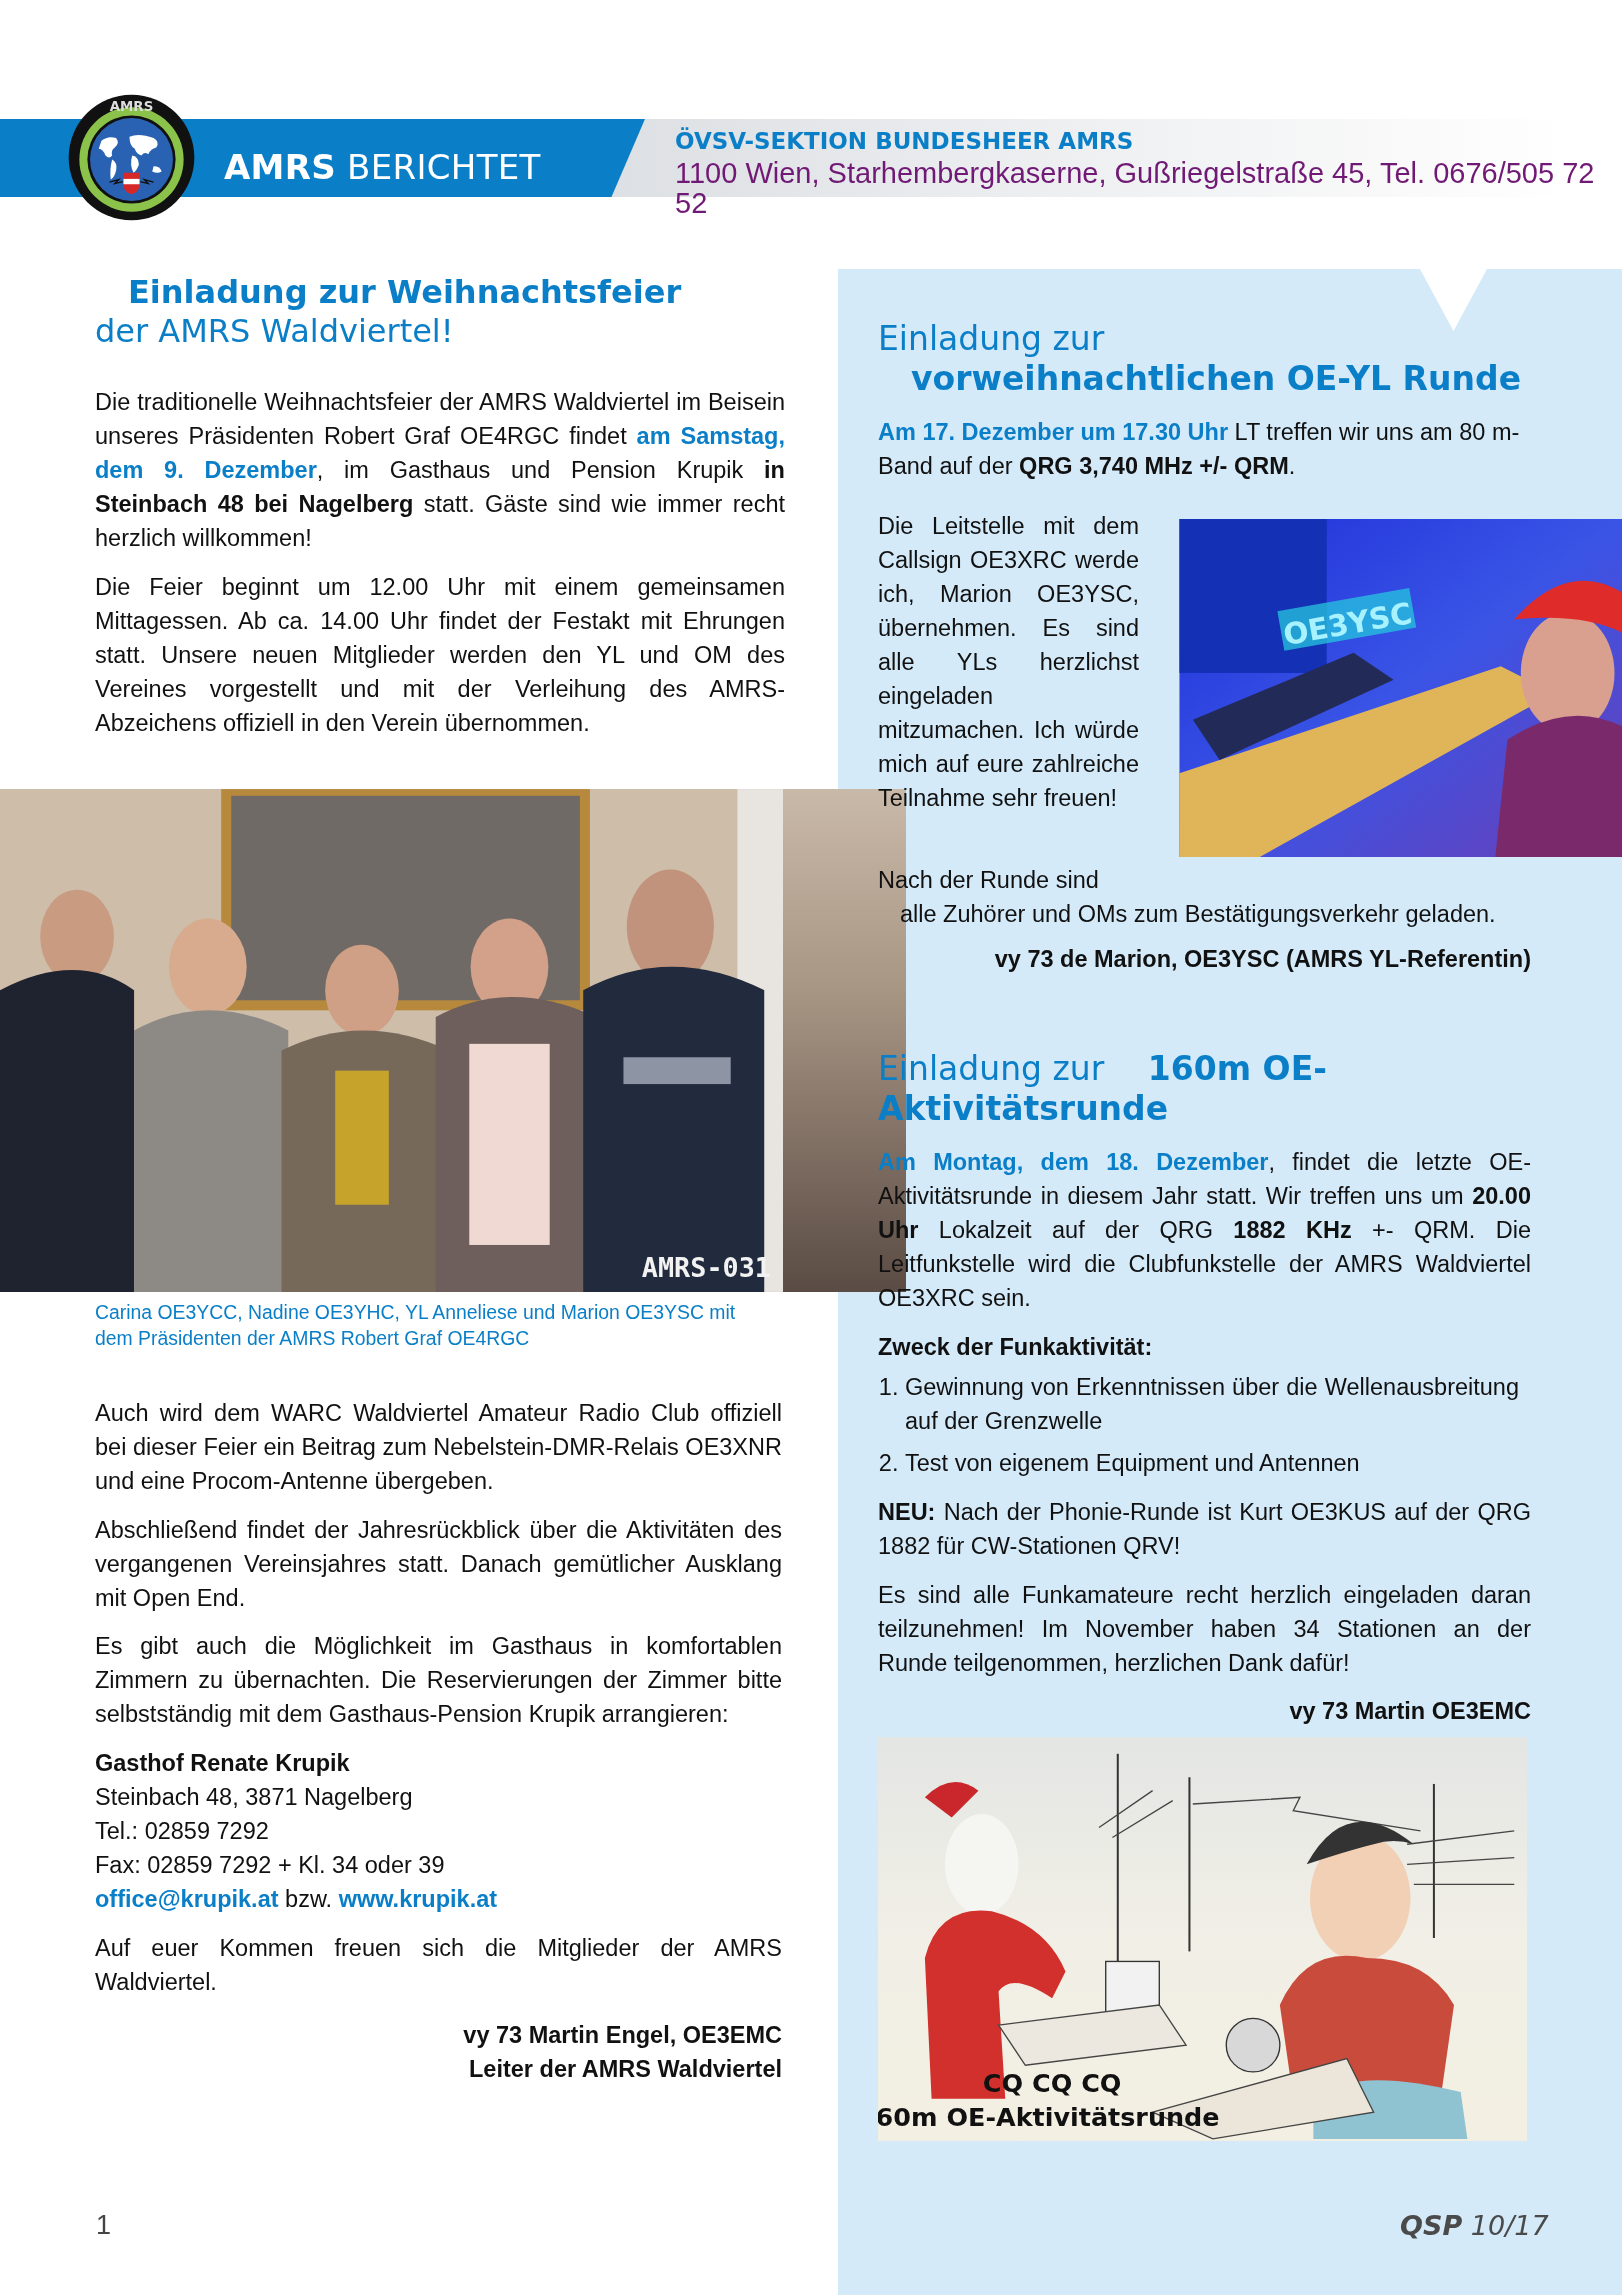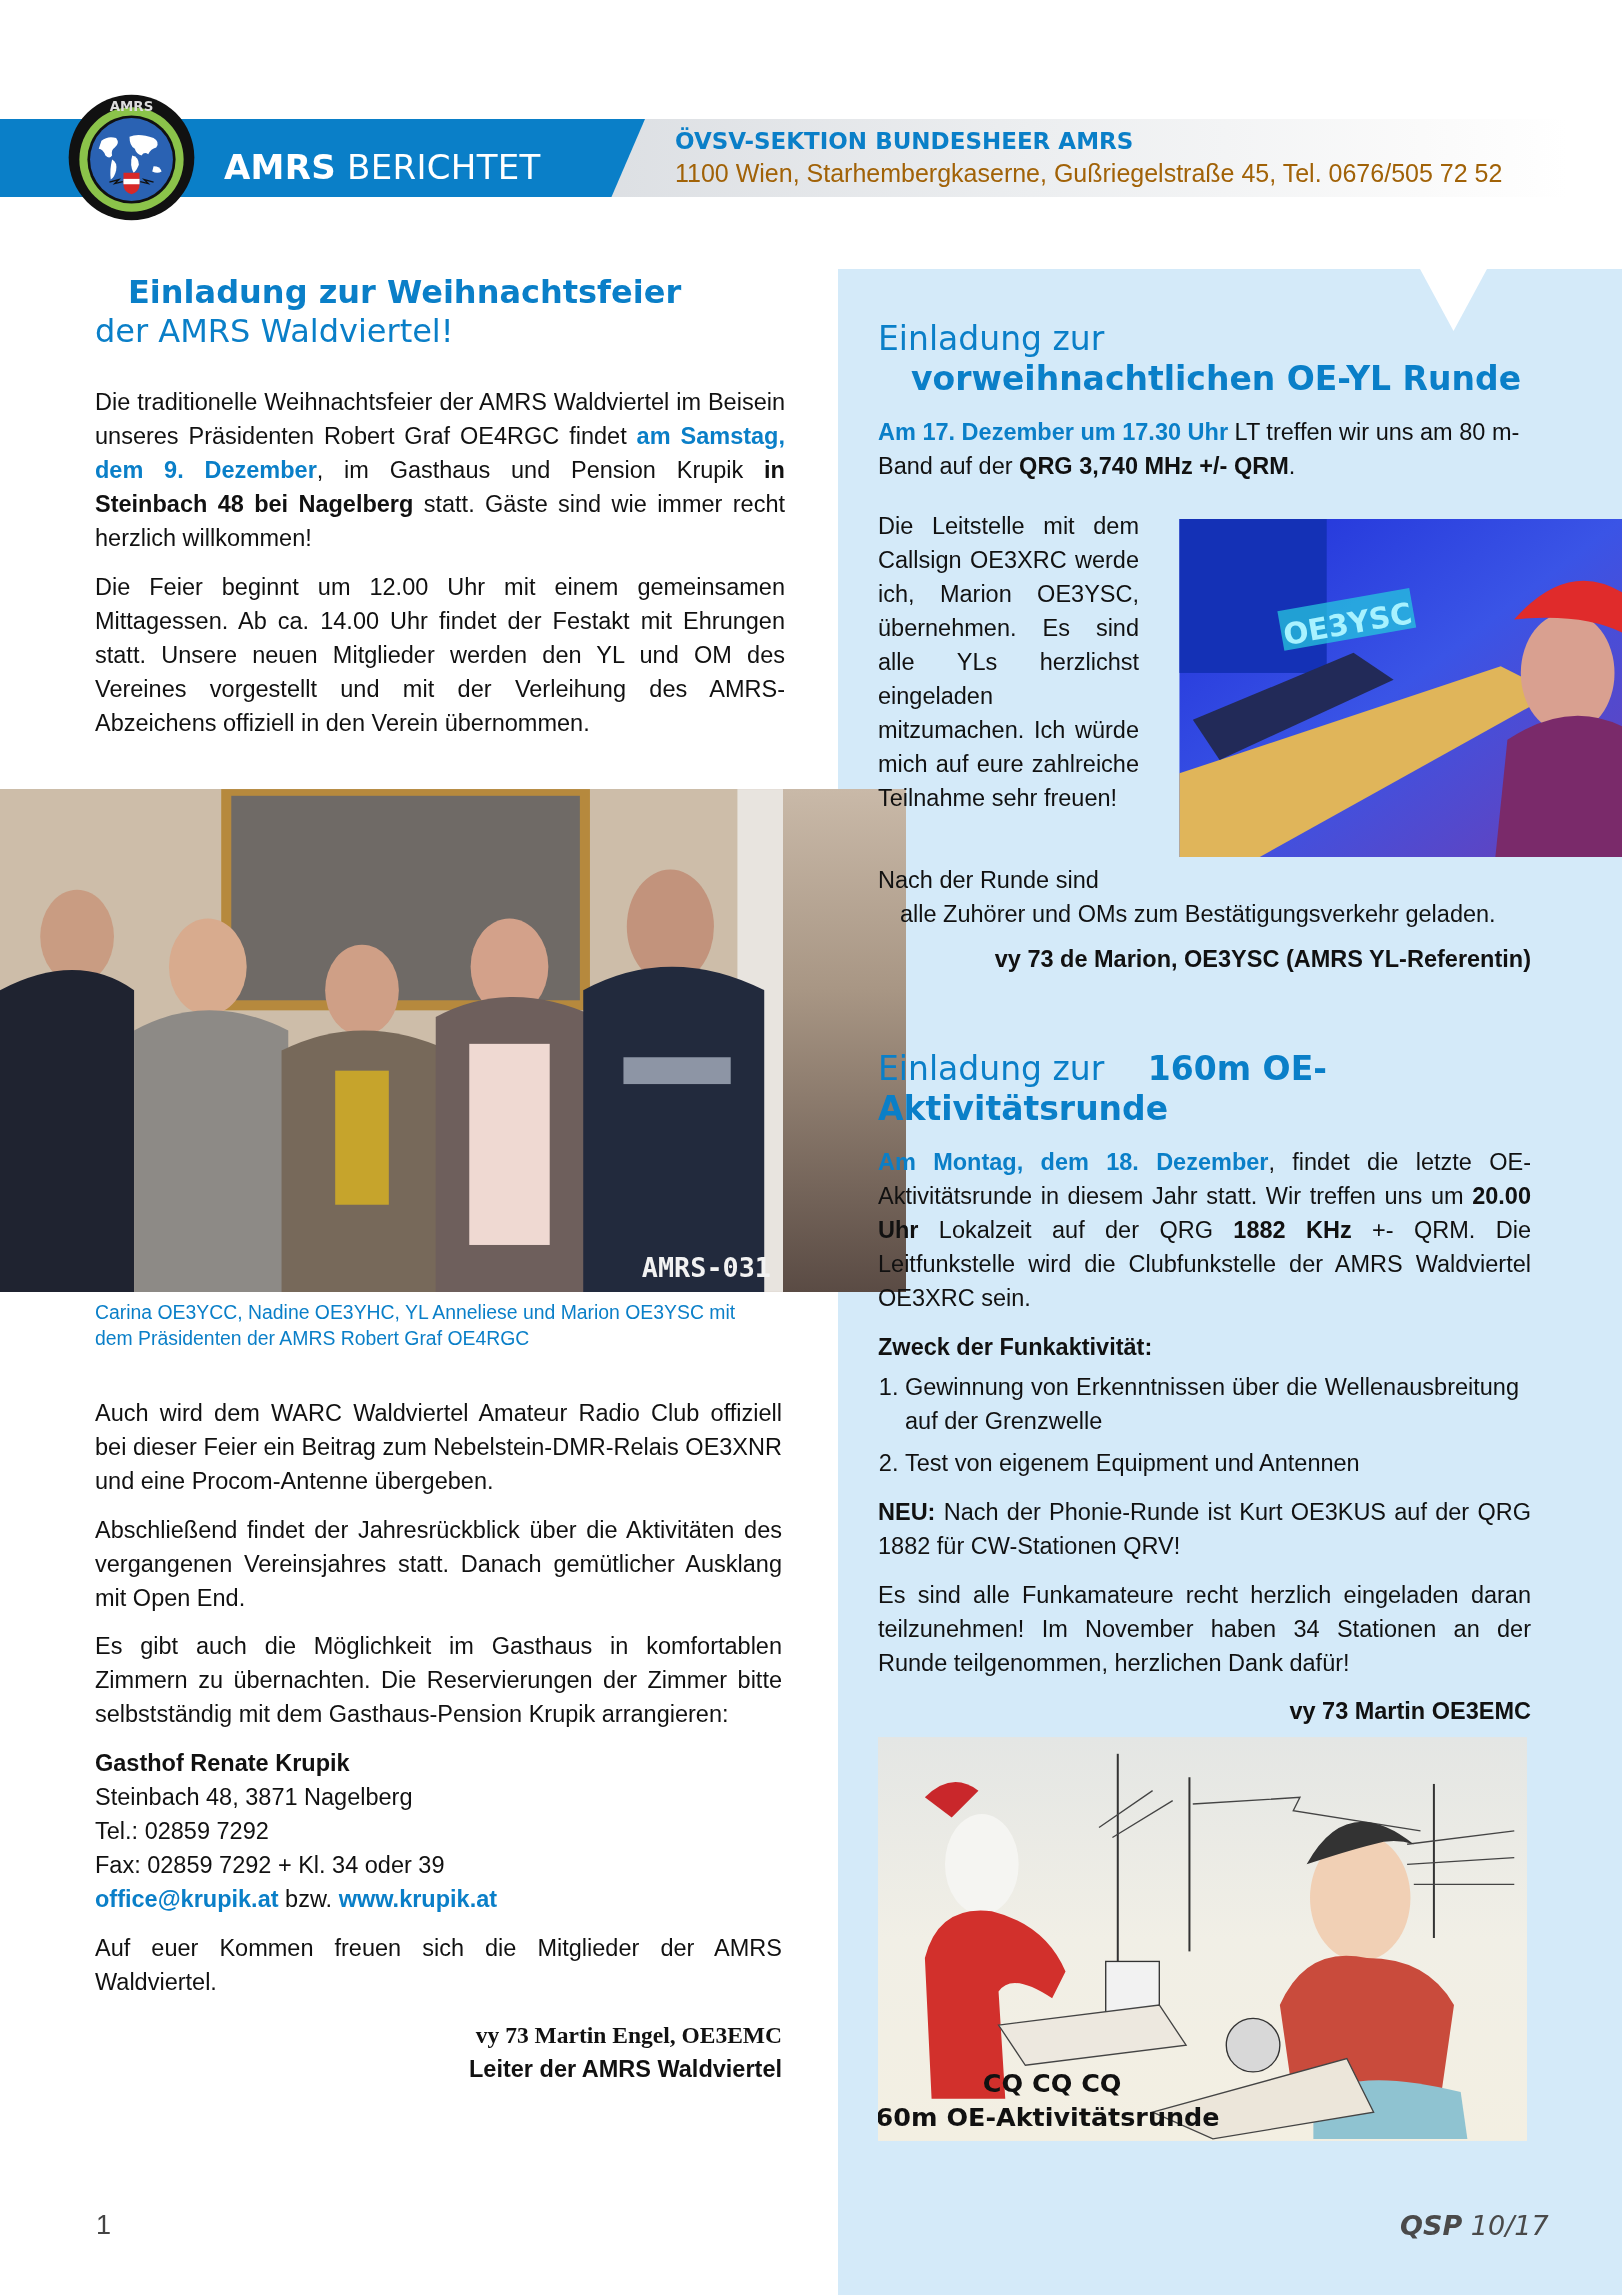--- a/index.html
+++ b/index.html
@@ -9,21 +9,21 @@
   
   .hdr-gray { left:590px; top:119px; width:978px; height:78px;
               background:linear-gradient(90deg,#dcdfe3 0%,#eceef0 45%,#fafafa 85%,#ffffff 100%); }
   .hdr-blue { left:0; top:119px; width:645px; height:78px; background:#0a7fc8;
               clip-path:polygon(0 0,100% 0,94.8% 100%,0 100%); }
   .hdr-title { left:224px; top:144px; font-family:"DejaVu Sans", sans-serif; font-size:34px; color:#fff;
                letter-spacing:0.3px; line-height:47px; }
   .hdr-title b { font-weight:bold; }
   .hdr-org { left:675px; top:127px; font-family:"DejaVu Sans", sans-serif; font-weight:bold;
              font-size:23px; color:#0a7fc8; line-height:29.5px; }
-  .hdr-addr { left:675px; top:159px; font-size:25px; color:#a16207; line-height:29.5px; }
+  .hdr-addr { left:675px; top:159px; font-size:29px; color:#701a75; line-height:29.5px; }
   .logo { left:68px; top:94px; width:127px; height:127px; }
 
   
   .panel { left:838px; top:269px; width:785px; height:2027px; background:#d4eaf9; }
   .notch { left:1420px; top:269px; width:67px; height:62px; background:#fff;
            clip-path:polygon(0 0,100% 0,50% 100%); }
 
   
   .body-txt { font-size:23.5px; line-height:34px; text-align:justify; color:#111; }
   .body-txt p { margin:0 0 14.7px 0; }
@@ -118,21 +118,21 @@
   <p>Abschließend findet der Jahresrückblick über die Aktivitäten des vergangenen Vereinsjahres statt. Danach gemütlicher Ausklang mit Open End.</p>
   <p>Es gibt auch die Möglichkeit im Gasthaus in komfortablen Zimmern zu übernachten. Die Reservierungen der Zimmer bitte selbstständig mit dem Gasthaus-Pension Krupik arrangieren:</p>
   <p style="text-align:left;">
     <span class="bold">Gasthof Renate Krupik</span><br>
     <span>Steinbach 48, 3871 Nagelberg</span><br>
     <span>Tel.: 02859 7292</span><br>
     <span>Fax: 02859 7292 + Kl. 34 oder 39</span><br>
     <a class="blue" style="text-decoration:none;">office@krupik.at</a><span> bzw. </span><a class="blue" style="text-decoration:none;">www.krupik.at</a>
   </p>
   <p>Auf euer Kommen freuen sich die Mitglieder der AMRS Waldviertel.</p>
-  <div class="sig" style="margin-top:19px;font-family:Liberation Serif, serif;">vy 73 Martin Engel, OE3EMC</div>
+  <div class="sig" style="margin-top:19px;">vy 73 Martin Engel, OE3EMC</div>
   <div class="sig">Leiter der AMRS Waldviertel</div>
 </div>
 
 <div class="abs" style="left:878px; top:319px; width:650px;">
   <div class="h-light" style="font-size:33px; line-height:40px;">Einladung zur</div>
   <div class="h-bold" style="font-size:33px; line-height:40px;">vorweihnachtlichen OE-YL Runde</div>
   <div class="body-txt" style="margin-top:16px;">
     <p style="text-align:left;"><span class="blue">Am 17. Dezember um 17.30 Uhr</span><span> LT treffen wir uns am 80 m-Band auf der </span><span class="bold">QRG 3,740 MHz +/- QRM</span><span>.</span></p>
   </div>
 </div>

